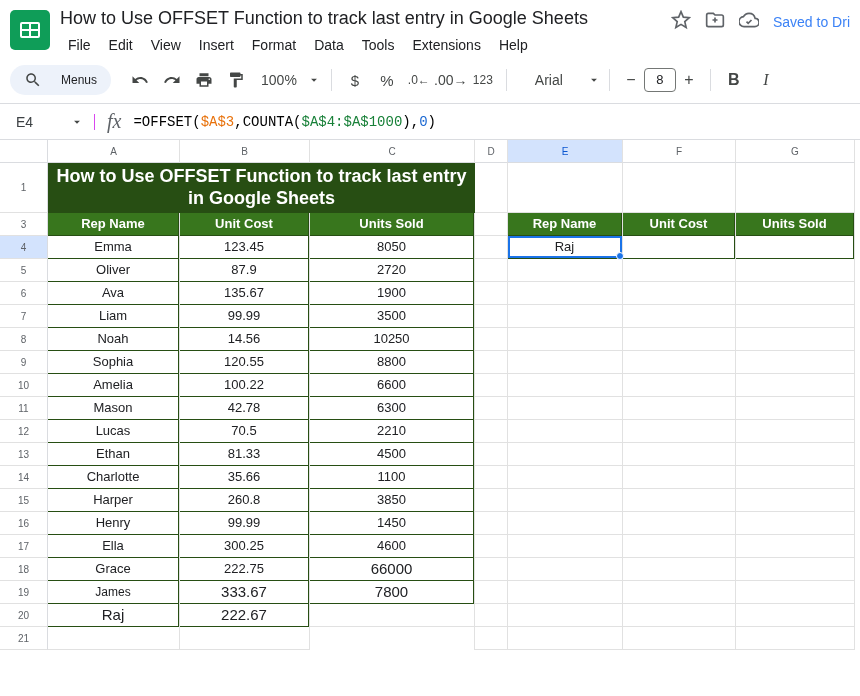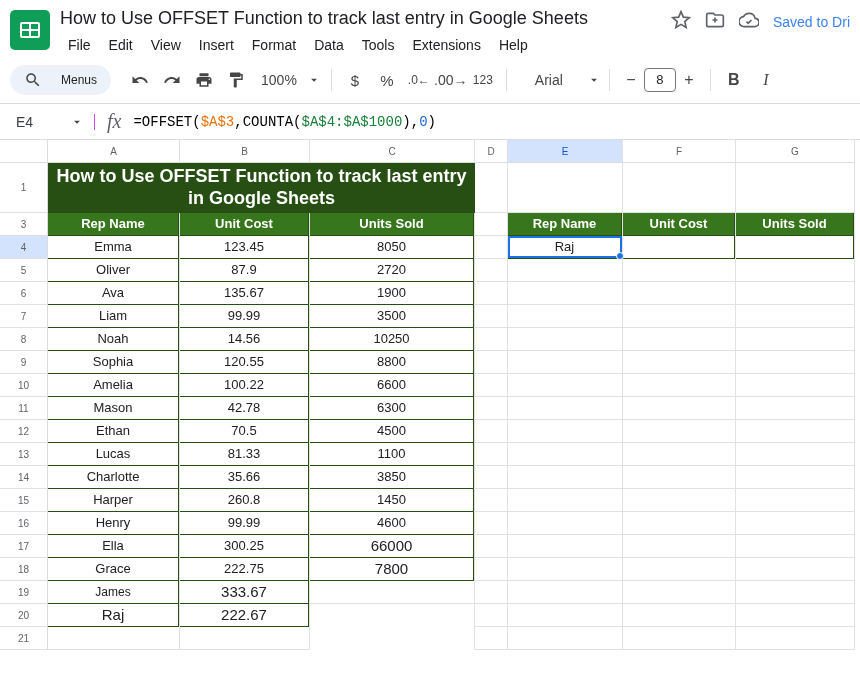--- a/index.html
+++ b/index.html
@@ -224,22 +224,22 @@
           <div class="gcell tall"></div>
           <div class="gcell hdr-green bordered">Rep Name</div>
           <div class="gcell bordered">Emma</div>
           <div class="gcell bordered">Oliver</div>
           <div class="gcell bordered">Ava</div>
           <div class="gcell bordered">Liam</div>
           <div class="gcell bordered">Noah</div>
           <div class="gcell bordered">Sophia</div>
           <div class="gcell bordered">Amelia</div>
           <div class="gcell bordered">Mason</div>
+          <div class="gcell bordered">Lucas</div>
           <div class="gcell bordered">Ethan</div>
-          <div class="gcell bordered">Lucas</div>
           <div class="gcell bordered">Charlotte</div>
           <div class="gcell bordered">Harper</div>
           <div class="gcell bordered">Henry</div>
           <div class="gcell bordered">Ella</div>
           <div class="gcell bordered">Grace</div>
           <div class="gcell bordered" style="font-size:12px;">James</div>
           <div class="gcell bordered" style="font-size:15px;">Raj</div>
           <div class="gcell"></div>
         </div>
         <div class="gcol wB">
@@ -268,20 +268,21 @@
           <div class="gcell tall"></div>
           <div class="gcell hdr-green bordered">Units Sold</div>
           <div class="gcell bordered">8050</div>
           <div class="gcell bordered">2720</div>
           <div class="gcell bordered">1900</div>
           <div class="gcell bordered">3500</div>
           <div class="gcell bordered">10250</div>
           <div class="gcell bordered">8800</div>
           <div class="gcell bordered">6600</div>
           <div class="gcell bordered">6300</div>
+          <div class="gcell bordered">2210</div>
           <div class="gcell bordered">4500</div>
           <div class="gcell bordered">1100</div>
           <div class="gcell bordered">3850</div>
           <div class="gcell bordered">1450</div>
           <div class="gcell bordered">4600</div>
           <div class="gcell bordered" style="font-size:15px;">66000</div>
           <div class="gcell bordered" style="font-size:15px;">7800</div>
           <div class="gcell"></div>
         </div>
         <div class="gcol wD">

